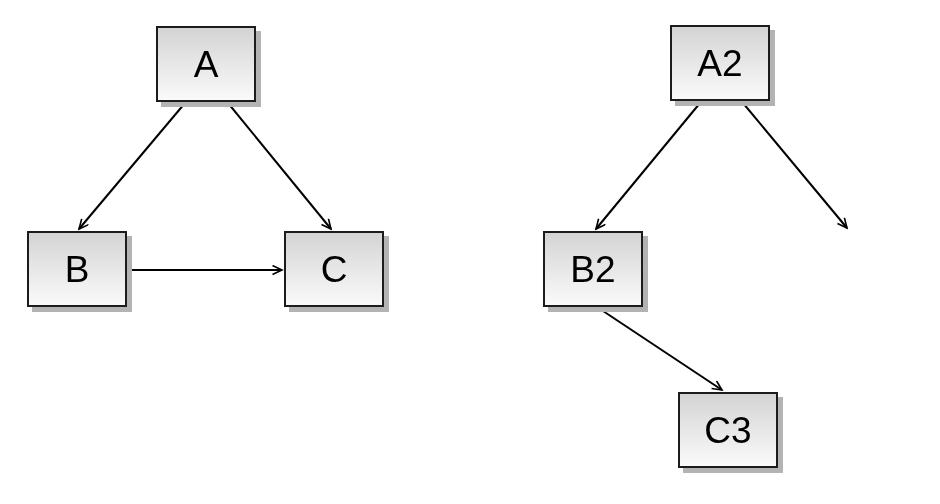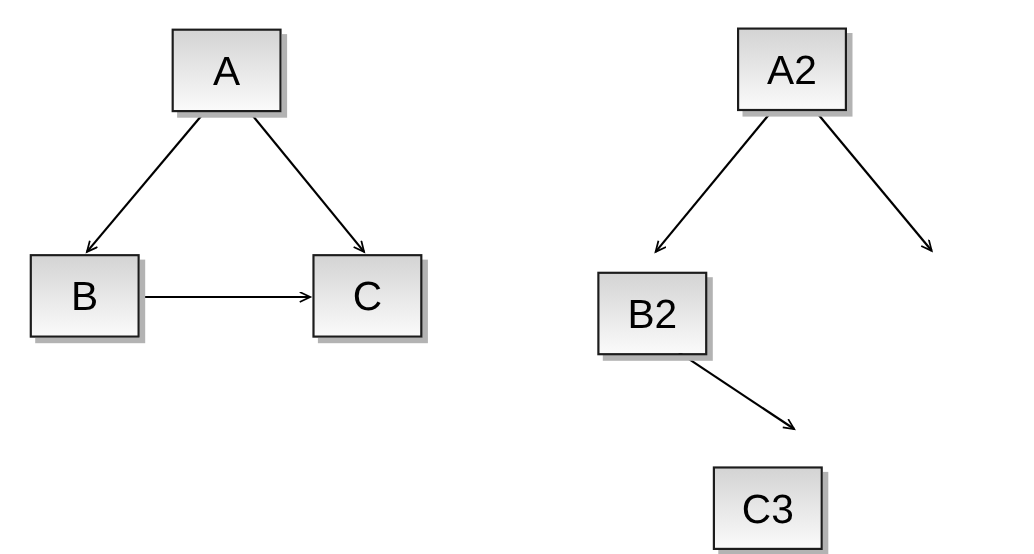--- a/index.html
+++ b/index.html
@@ -42,23 +42,23 @@
   .node-label {
     font-size: 37px;
     color: #000000;
     line-height: 1;
     user-select: none;
   }
   #node-a  { left: 156px; top:  26px; }
   #node-b  { left:  27px; top: 231px; }
   #node-c  { left: 284px; top: 231px; }
   #node-a2 { left: 670px; top:  25px; }
-  #node-b2 { left: 543px; top: 247px; }
+  #node-b2 { left: 543px; top: 231px; }
   #node-c2 { left: 799px; top: 230px; }
-  #node-c3 { left: 648px; top: 392px; margin-top: 32px; }
+  #node-c3 { left: 678px; top: 392px; }
 </style>
 </head>
 <body>
 
 <div id="canvas">
 
   <svg class="edges-layer" width="940" height="504" viewBox="0 0 940 504" xmlns="http://www.w3.org/2000/svg">
     <defs>
       <marker id="arrow" markerWidth="13" markerHeight="12" refX="10.5" refY="5" orient="auto" markerUnits="userSpaceOnUse">
         <path d="M1,0.5 L10.5,5 L1,9.5" stroke="#000000" stroke-width="1.6" fill="none"></path>

